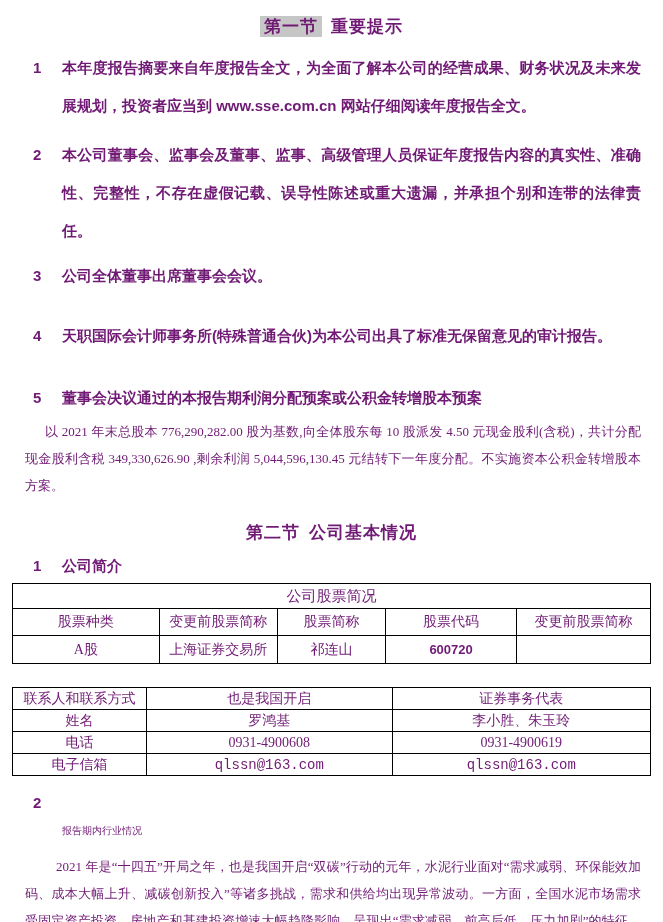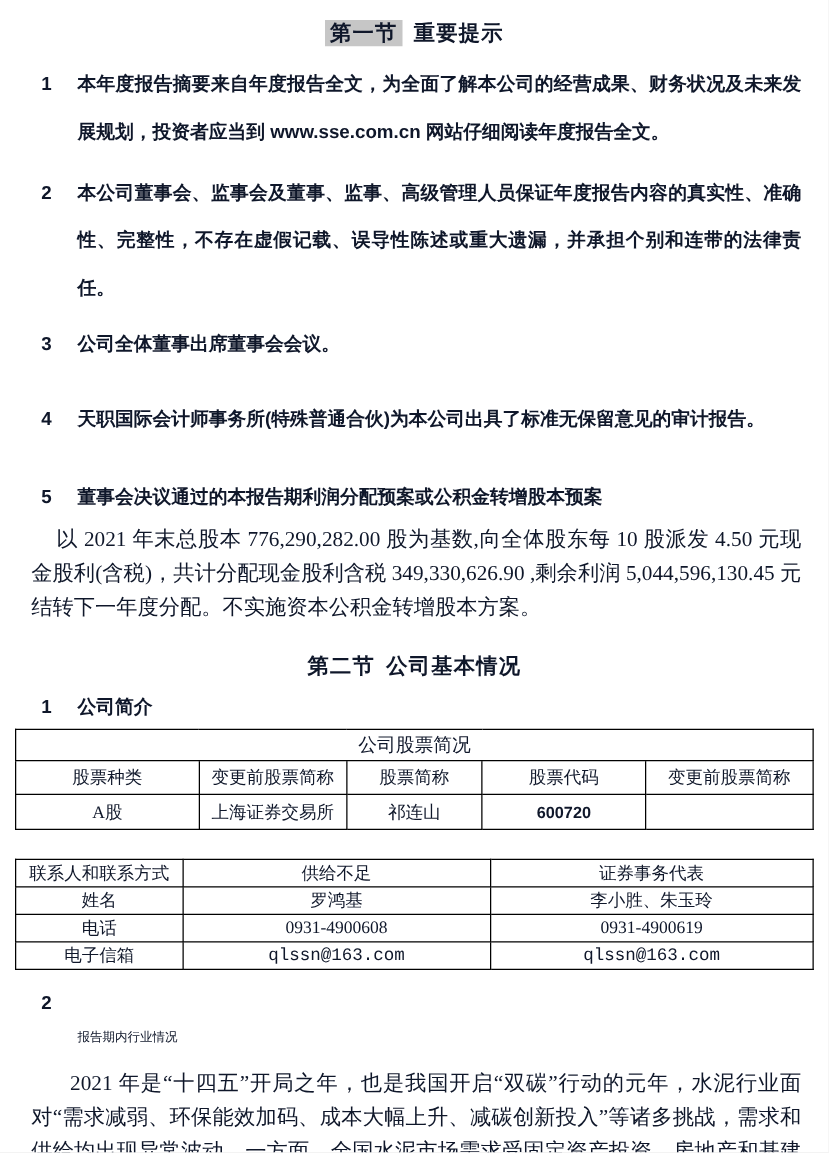--- a/index.html
+++ b/index.html
@@ -1,18 +1,18 @@
 <!DOCTYPE html>
 <html><head>
 <meta charset="utf-8">
 <style>
   html,body { margin:0; padding:0; background:#e9e9e9; }
   .page {
     width:663px; height:922px; margin:0 auto; background:#ffffff;
-    font-family:"Liberation Serif", serif; color:#0f172a;
+    font-family:"Liberation Serif", serif; color:#701a75;
     overflow:hidden; position:relative; box-sizing:border-box;
   }
   
   .sec-title {
     font-family:"Liberation Sans", sans-serif; font-weight:bold;
     font-size:17px; text-align:center; margin:0; letter-spacing:1px;
   }
   .sec-title .part1 { margin-right:9px; }
   #section1-title { padding-top:15px; }
   #section2-title { margin-top:22px; }
@@ -25,21 +25,21 @@
     font-family:"Liberation Sans", sans-serif; font-weight:bold;
     font-size:15px; line-height:38px;
   }
   #item-1 { margin-top:11px; }
   #item-2 { margin-top:11px; }
   #item-3 { margin-top:7px; }
   #item-4 { margin-top:22px; }
   #item-5 { margin-top:24px; }
   
   .body-par {
-    font-size:17px; line-height:27px; text-align:justify;
+    font-size:13px; line-height:27px; text-align:justify;
     margin:0 22px 0 25px;
   }
   #dividend-par { text-indent:20px; margin-top:1px; }
   
   .sub-heading {
     display:flex; margin-left:33px;
     font-family:"Liberation Sans", sans-serif; font-weight:bold;
     font-size:15px; line-height:20px;
   }
   #sub1 { margin-top:12px; }
@@ -136,21 +136,21 @@
 
   <table class="tbl" id="contact-table">
     <colgroup>
       <col style="width:21%">
         <col style="width:38.5%">
         <col style="width:40.5%">
     </colgroup>
     <tbody>
         <tr>
       <td>联系人和联系方式</td>
-      <td>供给不足</td>
+      <td>也是我国开启</td>
       <td>证券事务代表</td>
     </tr>
     <tr>
       <td>姓名</td>
       <td>罗鸿基</td>
       <td>李小胜、朱玉玲</td>
     </tr>
     <tr>
       <td>电话</td>
       <td>0931-4900608</td>

